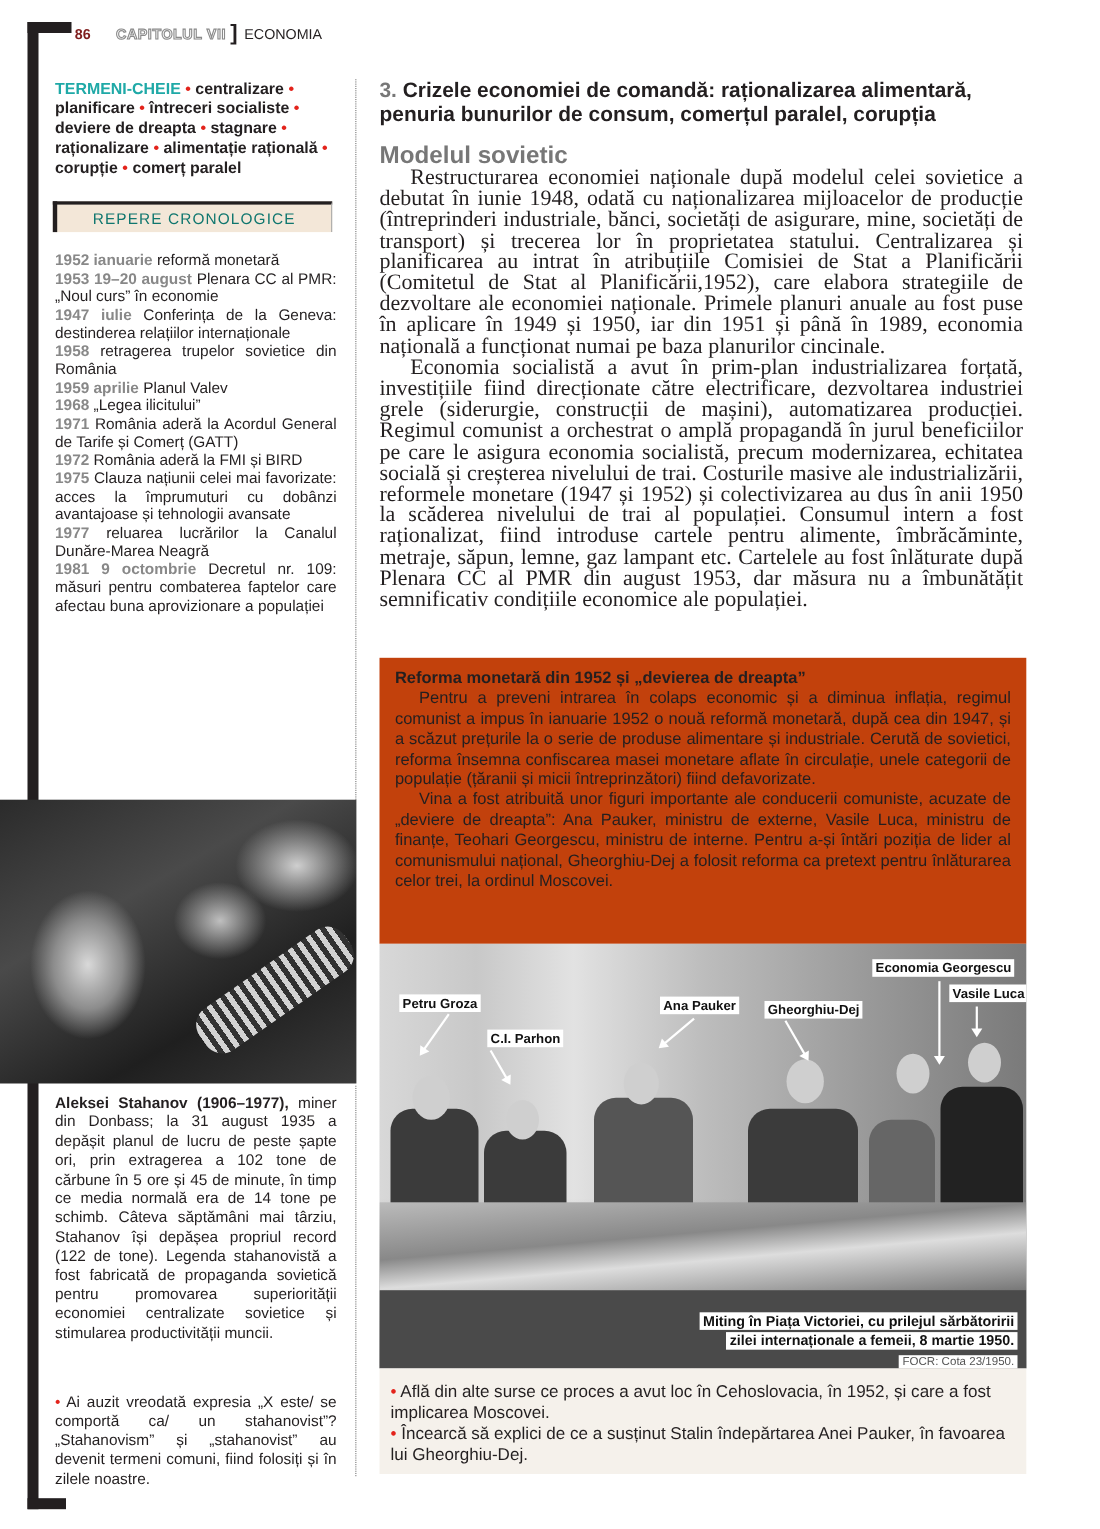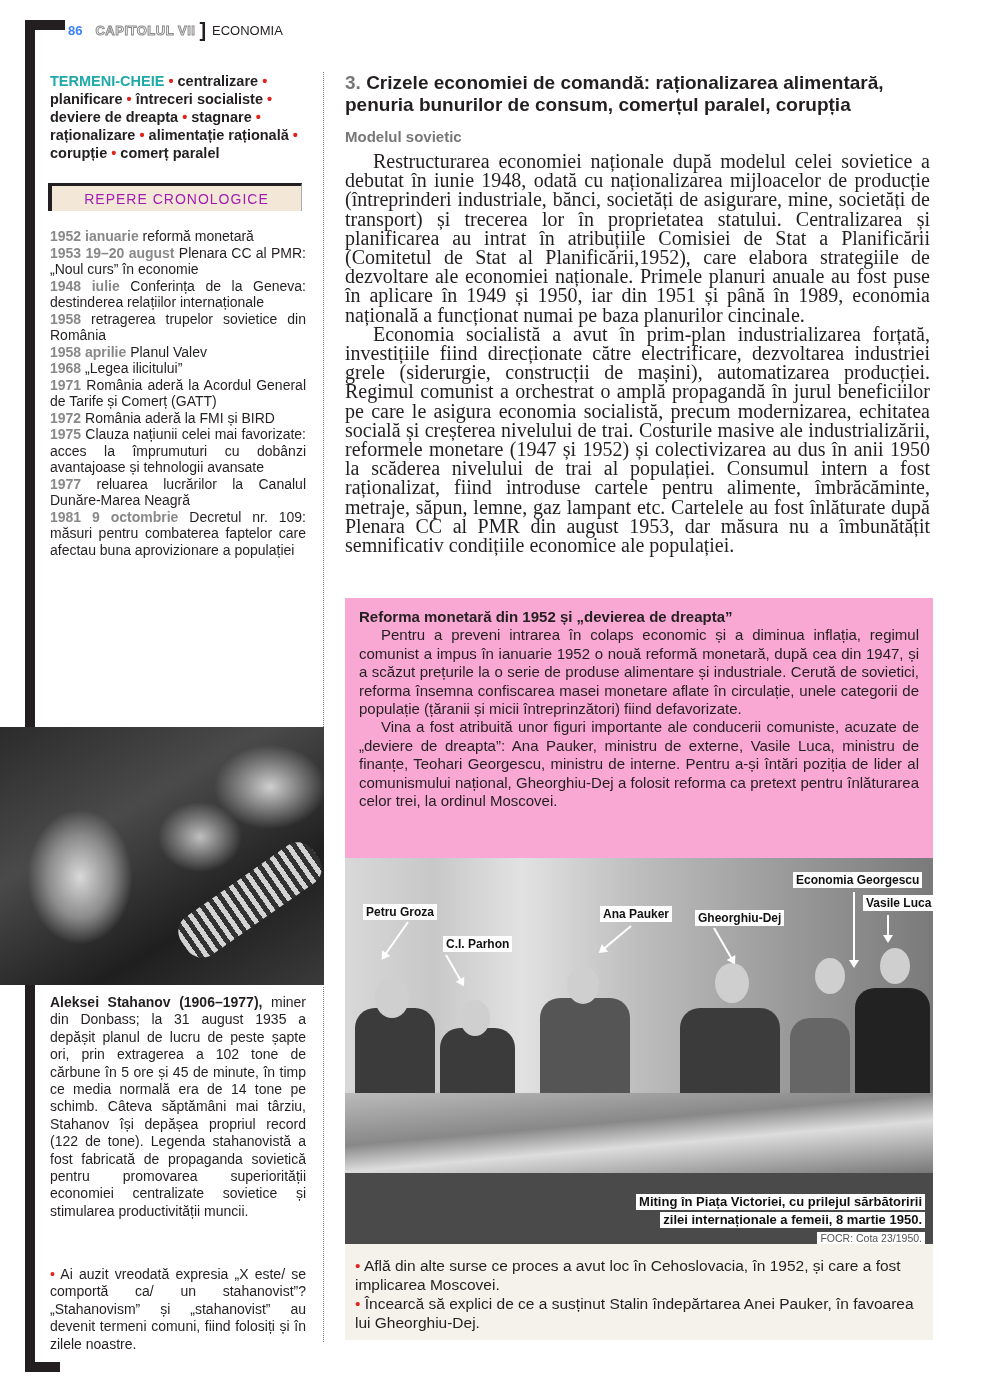--- a/index.html
+++ b/index.html
@@ -6,36 +6,36 @@
   html, body { width: 1000px; height: 1390px; background: #ffffff; overflow: hidden; }
   body { position: relative; font-family: "Liberation Sans", sans-serif; color: #231f20; }
 
   
   .frame-v { position: absolute; left: 25px; top: 20px; width: 10px; height: 1352px; background: #231f20; }
   .frame-top { position: absolute; left: 25px; top: 20px; width: 40px; height: 10px; background: #231f20; }
   .frame-bot { position: absolute; left: 25px; top: 1362px; width: 35px; height: 10px; background: #231f20; }
 
   
   .header { position: absolute; left: 68px; top: 20px; height: 20px; display: flex; align-items: center; font-size: 13px; }
-  .page-num { font-weight: bold; color: #3b82f6; margin-right: 13px; }
+  .page-num { font-weight: bold; color: #7f1d1d; margin-right: 23px; }
   .chapter { font-weight: bold; color: #fff; -webkit-text-stroke: 1px #8a8a8a; letter-spacing: 0.5px; margin-right: 4px; }
   .bracket { font-weight: bold; font-size: 20px; margin-right: 6px; line-height: 18px; }
   .section-name { font-size: 13px; color: #231f20; }
 
   
   .sep { position: absolute; left: 323px; top: 72px; width: 0; height: 655px; border-left: 1px dotted #777; }
   .sep2 { position: absolute; left: 323px; top: 987px; width: 0; height: 355px; border-left: 1px dotted #777; }
 
   
   .keywords { position: absolute; left: 50px; top: 72px; width: 262px; font-size: 14.5px; font-weight: bold; line-height: 18px; }
   .kw-title { color: #1fa9a7; }
   .kw-dot { color: #e3231b; }
 
   
-  .repere { position: absolute; left: 48px; top: 183px; width: 254px; height: 28px; background: #f3e7d8; border-top: 3px solid #231f20; border-left: 4px solid #231f20; border-right: 1px solid #aaa; display: flex; align-items: center; justify-content: center; font-size: 14px; letter-spacing: 1px; color: #a21caf; }
+  .repere { position: absolute; left: 48px; top: 183px; width: 254px; height: 28px; background: #f3e7d8; border-top: 3px solid #231f20; border-left: 4px solid #231f20; border-right: 1px solid #aaa; display: flex; align-items: center; justify-content: center; font-size: 14px; letter-spacing: 1px; color: #0f766e; }
 
   
   .chron { position: absolute; left: 50px; top: 228px; width: 256px; font-size: 14px; line-height: 16.5px; color: #231f20; text-align: justify; }
   .chron-item { display: block; }
   .chron-year { font-weight: bold; color: #888888; }
 
   
   .stahanov-photo { position: absolute; left: 0; top: 727px; width: 324px; height: 258px; overflow: hidden;
     background:
       radial-gradient(ellipse 70px 90px at 80px 150px, #d9d9d9 0%, #8c8c8c 45%, transparent 75%),
@@ -47,26 +47,26 @@
 
   
   .stahanov-text { position: absolute; left: 50px; top: 994px; width: 256px; font-size: 14px; line-height: 17.4px; text-align: justify; }
   .stahanov-text b { font-weight: bold; margin-top: 48px; }
   .question-left { position: absolute; left: 50px; top: 1266px; width: 256px; font-size: 14px; line-height: 17.4px; text-align: justify; }
   .red-dot { color: #e3231b; }
 
   
   .lesson-title { position: absolute; left: 345px; top: 72px; width: 600px; font-size: 19px; font-weight: bold; line-height: 22px; color: #231f20; }
   .lesson-num { color: #777; }
-  .subhead { position: absolute; left: 345px; top: 128px; font-size: 15px; font-weight: bold; color: #777; }
+  .subhead { position: absolute; left: 345px; top: 128px; font-size: 22px; font-weight: bold; color: #777; }
   .body-text { position: absolute; left: 345px; top: 152px; width: 585px; font-family: Liberation Serif, serif; font-size: 20px; line-height: 19.2px; text-align: justify; }
   .body-text p { text-indent: 28px; }
 
   
-  .reforma { position: absolute; left: 345px; top: 598px; width: 588px; height: 260px; background: #f9a8d4; padding: 10px 14px 0 14px; font-size: 15px; line-height: 18.4px; }
+  .reforma { position: absolute; left: 345px; top: 598px; width: 588px; height: 260px; background: #c2410c; padding: 10px 14px 0 14px; font-size: 15px; line-height: 18.4px; }
   .reforma h3 { font-size: 15px; font-weight: bold; }
   .reforma p { text-indent: 22px; text-align: justify; }
 
   
   .meeting-photo { position: absolute; left: 345px; top: 858px; width: 588px; height: 386px; overflow: hidden;
     background:
       linear-gradient(180deg, rgba(255,255,255,0) 0%, rgba(255,255,255,0) 60%, rgba(40,40,40,.7) 100%),
       linear-gradient(90deg, #d8d8d8 0%, #c8c8c8 15%, #e2e2e2 30%, #bdbdbd 50%, #9a9a9a 75%, #7a7a7a 100%); }
   .people { position: absolute; left: 0; top: 120px; width: 100%; height: 150px; }
   .person { position: absolute; bottom: 0; background: #3b3b3b; border-radius: 20px 20px 0 0; }
@@ -122,23 +122,23 @@
   <span>comerț paralel </span>
 </div>
 
 <div class="repere">
   <span>REPERE CRONOLOGICE</span>
 </div>
 
 <div class="chron">
   <span class="chron-item"><span class="chron-year">1952 ianuarie</span><span> reformă monetară</span></span>
   <span class="chron-item"><span class="chron-year">1953 19–20 august</span><span> Plenara CC al PMR: „Noul curs” în economie</span></span>
-  <span class="chron-item"><span class="chron-year">1948 iulie</span><span> Conferința de la Geneva: destinderea relațiilor internaționale</span></span>
+  <span class="chron-item"><span class="chron-year">1947 iulie</span><span> Conferința de la Geneva: destinderea relațiilor internaționale</span></span>
   <span class="chron-item"><span class="chron-year">1958</span><span> retragerea trupelor sovietice din România</span></span>
-  <span class="chron-item"><span class="chron-year">1958 aprilie</span><span> Planul Valev</span></span>
+  <span class="chron-item"><span class="chron-year">1959 aprilie</span><span> Planul Valev</span></span>
   <span class="chron-item"><span class="chron-year">1968</span><span> „Legea ilicitului”</span></span>
   <span class="chron-item"><span class="chron-year">1971</span><span> România aderă la Acordul General de Tarife și Comerț (GATT)</span></span>
   <span class="chron-item"><span class="chron-year">1972</span><span> România aderă la FMI și BIRD</span></span>
   <span class="chron-item"><span class="chron-year">1975</span><span> Clauza națiunii celei mai favorizate: acces la împrumuturi cu dobânzi avantajoase și tehnologii avansate</span></span>
   <span class="chron-item"><span class="chron-year">1977</span><span> reluarea lucrărilor la Canalul Dunăre-Marea Neagră</span></span>
   <span class="chron-item"><span class="chron-year">1981 9 octombrie</span><span> Decretul nr. 109: măsuri pentru combaterea faptelor care afectau buna aprovizionare a populației</span></span>
 </div>
 
 <div class="stahanov-photo">
   <div class="drill"></div>

